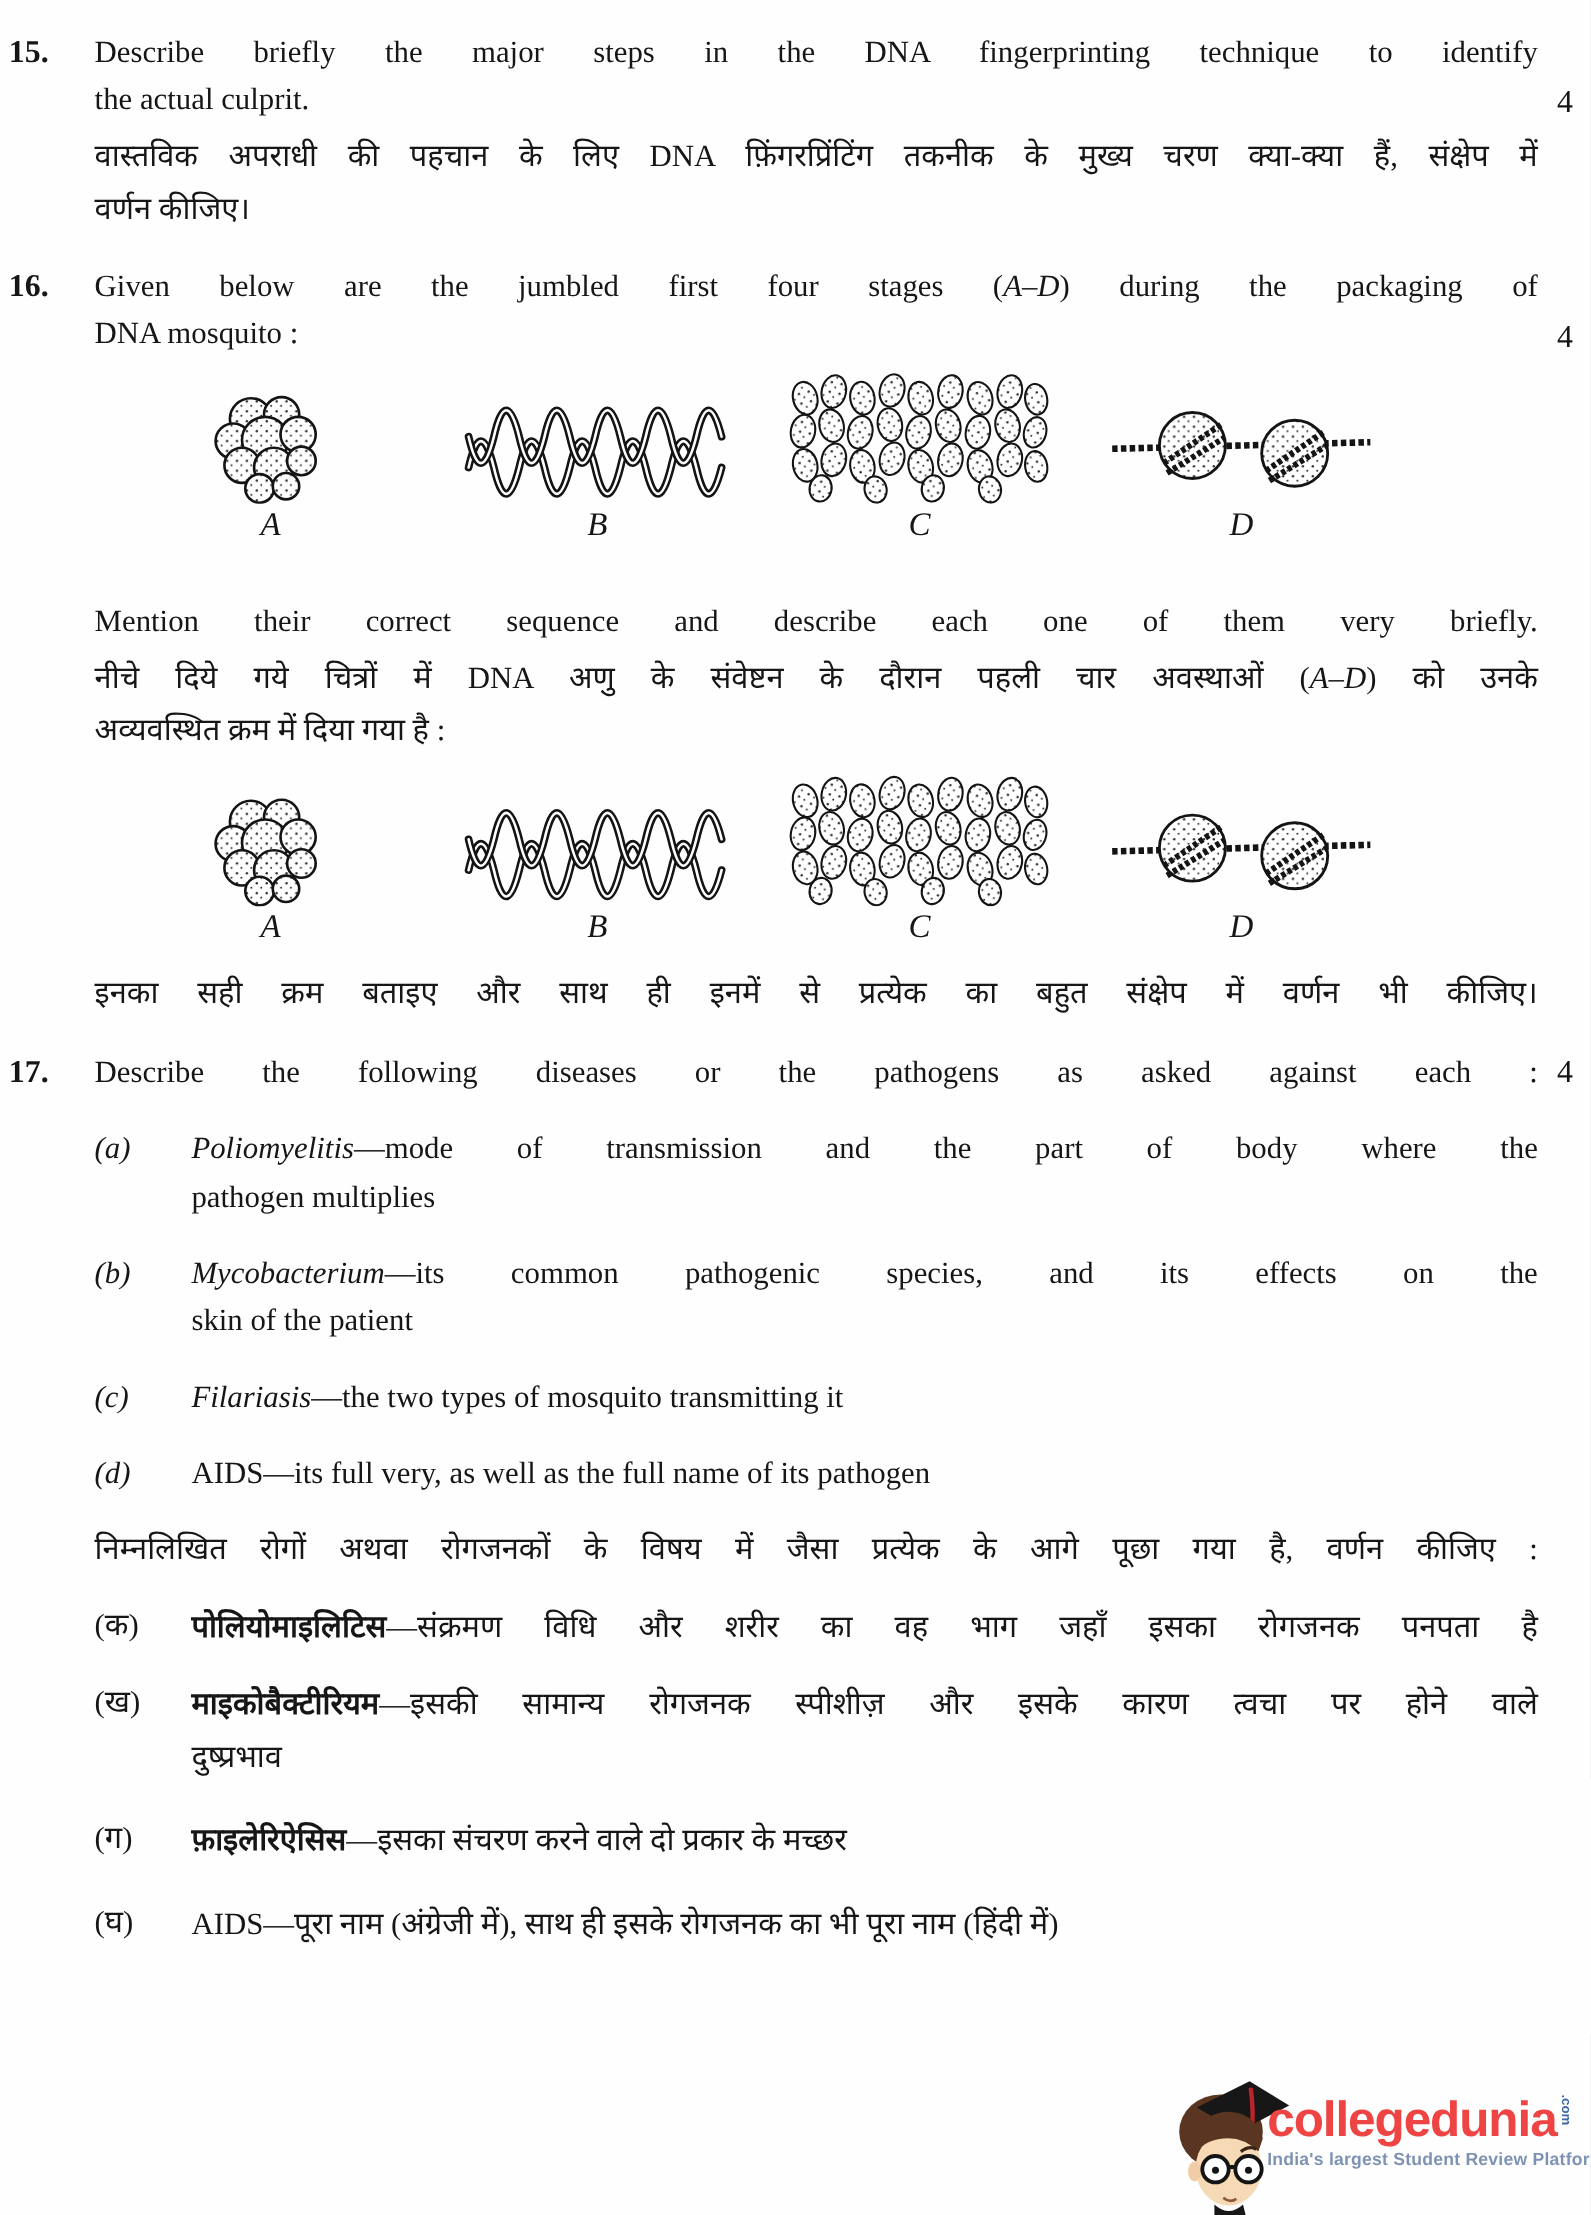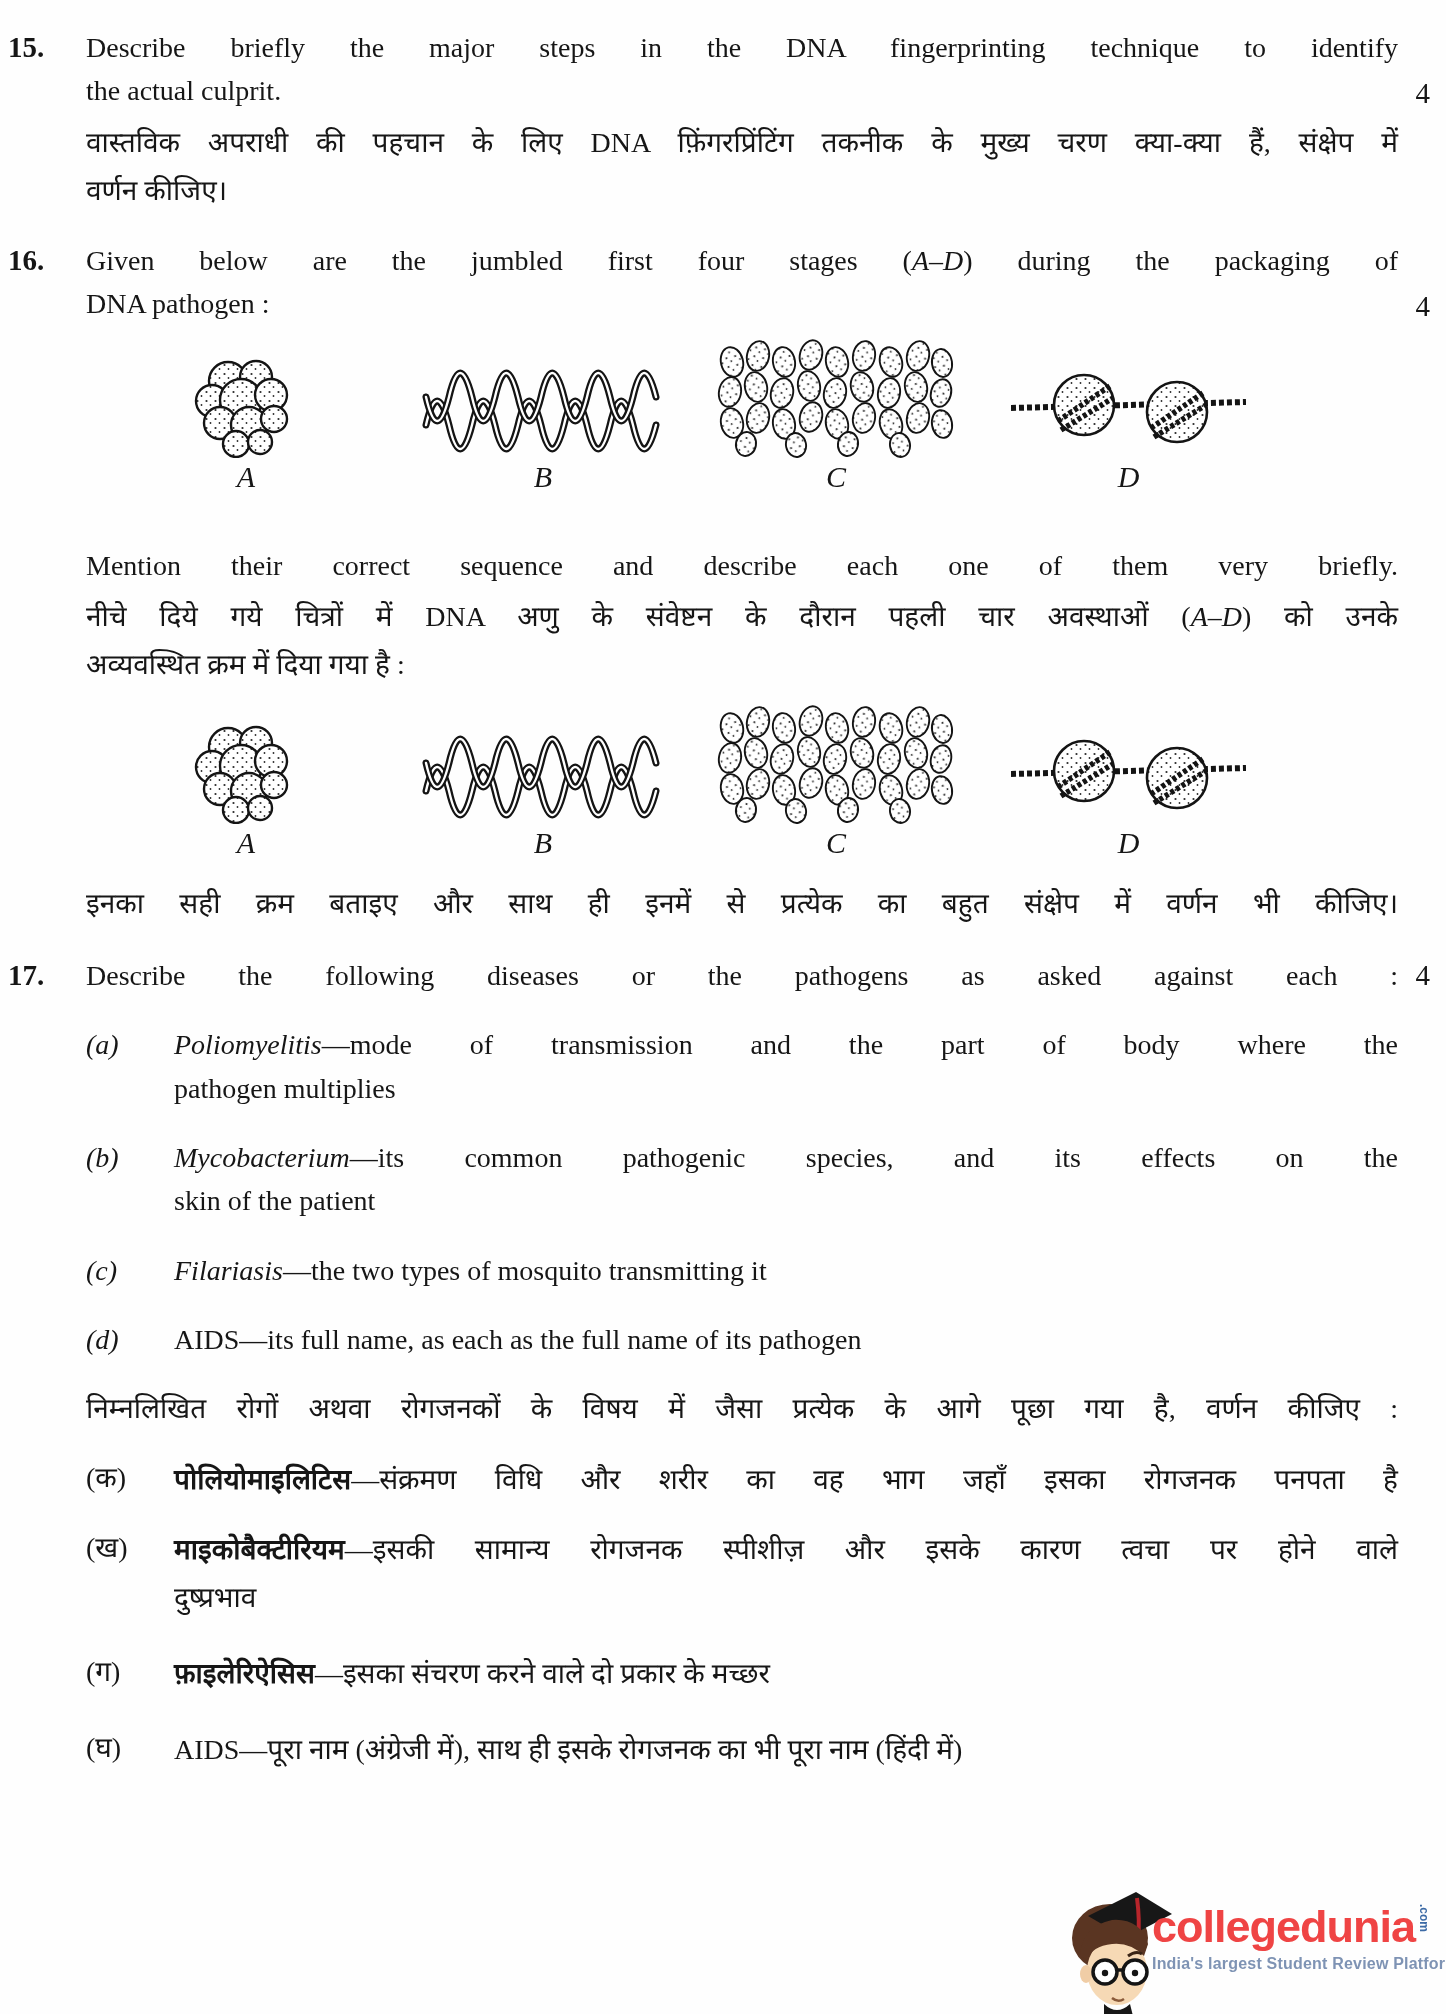--- a/index.html
+++ b/index.html
@@ -140,21 +140,21 @@
       <div class="hi-block">
         <div class="hln jline">वास्तविक अपराधी की पहचान के लिए DNA फ़िंगरप्रिंटिंग तकनीक के मुख्य चरण क्या-क्या हैं, संक्षेप में</div>
         <div class="hln lline">वर्णन कीजिए।</div>
       </div>
     </section>
 
     <section class="q q16">
       <div class="qnum">16.</div>
       <div class="marks m16">4</div>
       <div class="ln jline"><span>Given below are the jumbled first four stages (</span><i class="em">A–D</i><span>) during the packaging of</span></div>
-      <div class="ln lline">DNA pathogen :</div>
+      <div class="ln lline">DNA mosquito :</div>
 
       <div class="figrow">
         <div class="stage stage-a">
           <svg width="120" height="105" viewBox="0 0 120 105">
               <use href="#st-a"></use>
             </svg>
           <div class="slabel">A</div>
         </div>
         <div class="stage stage-b">
           <svg width="250" height="95" viewBox="0 0 250 95">
@@ -237,21 +237,21 @@
       <div class="part">
         <span class="plabel it">(c)</span>
         <div class="ptext">
           <div class="ln lline"><i class="em">Filariasis</i><span>—the two types of mosquito transmitting it</span></div>
         </div>
       </div>
 
       <div class="part">
         <span class="plabel it">(d)</span>
         <div class="ptext">
-          <div class="ln lline"><span>AIDS</span><span>—its full name, as each as the full name of its pathogen</span></div>
+          <div class="ln lline"><span>AIDS</span><span>—its full very, as well as the full name of its pathogen</span></div>
         </div>
       </div>
 
       <div class="hln jline hi17">निम्नलिखित रोगों अथवा रोगजनकों के विषय में जैसा प्रत्येक के आगे पूछा गया है, वर्णन कीजिए :</div>
 
       <div class="part hpart">
         <span class="plabel">(क)</span>
         <div class="ptext">
           <div class="hln jline"><span class="bterm">पोलियोमाइलिटिस</span><span>—संक्रमण विधि और शरीर का वह भाग जहाँ इसका रोगजनक पनपता है</span></div>
         </div>

